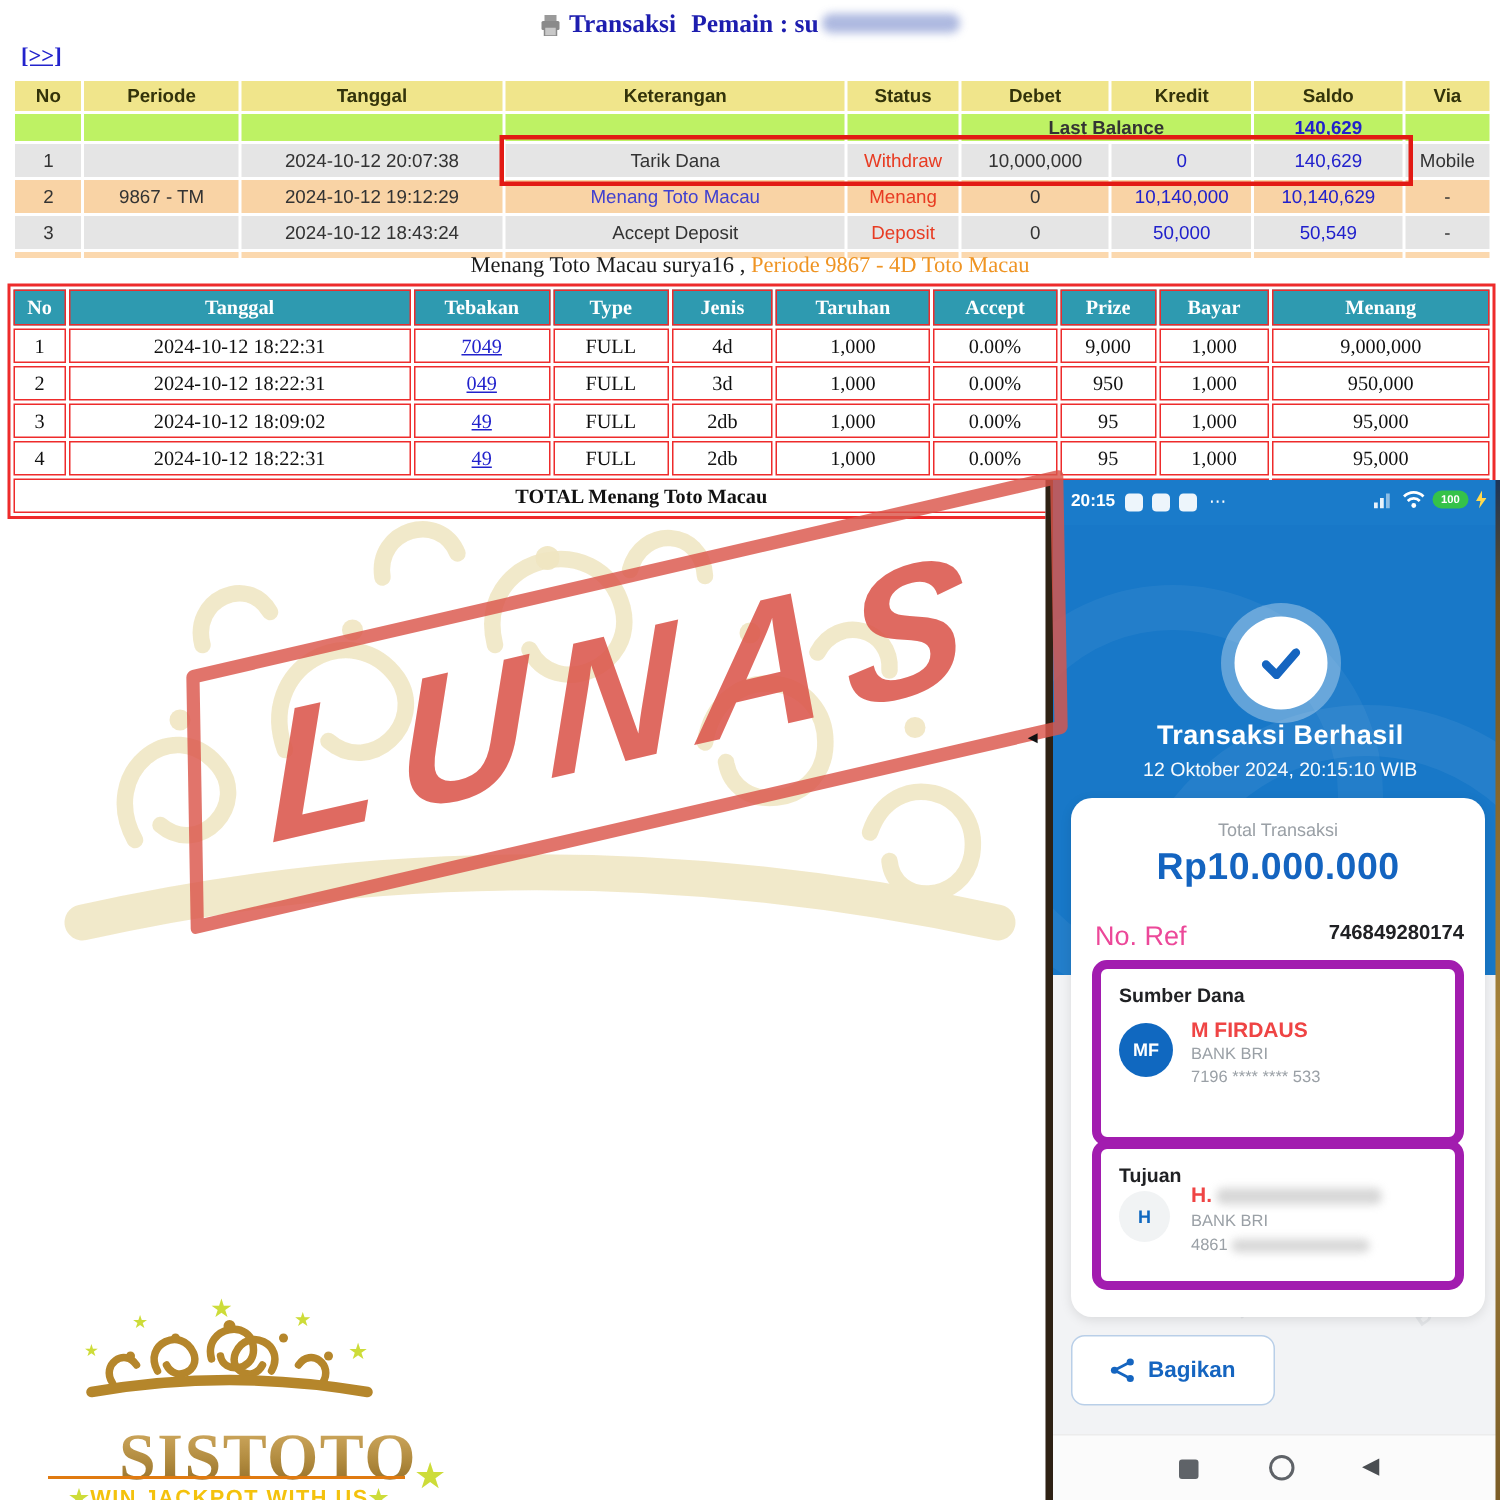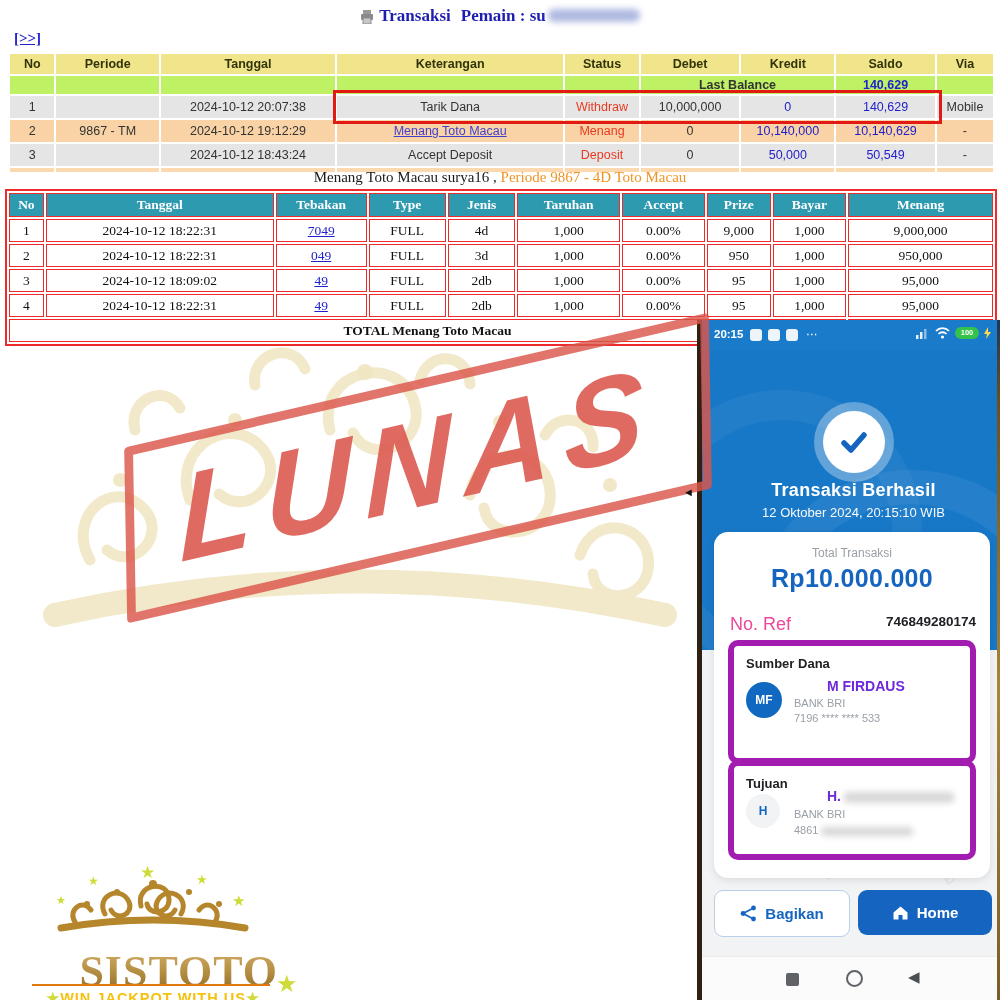--- a/index.html
+++ b/index.html
@@ -24,21 +24,21 @@
   table.t1{width:100%;border-collapse:separate;border-spacing:2px;font-size:12.5px;color:#333;}
   .t1 th{background:#f0e58b;font-weight:bold;color:#33330a;padding:3px 2px;text-align:center;}
   .t1 td{padding:2px 3px;text-align:center;height:18px;}
   .t1 .r-gray td{background:#e5e5e5;}
   .t1 .r-peach td{background:#f9d3a5;}
   .t1 .r-lastbal td{background:#bef264;height:13px;text-decoration:underline;}
   .t1 .r-foot td{background:#fbd8ae;height:4px;padding:0;}
   .t1 .bold{font-weight:bold;}
   .t1 .blue{color:#2121cc;}
   .t1 .red{color:#e83b22;}
-  .t1 a.tlink{color:#4040d0;text-decoration:underline;cursor:pointer;margin-top:36px;}
+  .t1 a.tlink{color:#4040d0;cursor:pointer;margin-top:36px;}
   .redbox{position:absolute;left:333px;top:90px;width:603px;height:28px;border:3px solid #e21a14;
           z-index:3;pointer-events:none;}
 
   
   .t2title{position:absolute;top:169px;left:0;width:1000px;text-align:center;z-index:2;
            font-family:"Liberation Serif",serif;font-size:15px;color:#1a1a1a;}
   .t2title .orange{color:#ef9423;}
   .t2wrap{position:absolute;left:5px;top:189px;width:988px;z-index:2;border:2px solid #ee2b2b;
           background:#fff;}
   table.t2{width:100%;border-collapse:separate;border-spacing:2.5px;
@@ -101,21 +101,21 @@
         font-weight:bold;color:#1464c0;letter-spacing:.3px;}
   .card .ref-row{position:absolute;left:16px;right:14px;top:82px;display:flex;justify-content:space-between;}
   .card .ref-label{font-size:18px;color:#ec4899;}
   .card .ref-value{font-size:13.5px;font-weight:bold;color:#202124;}
   .acct-box{position:absolute;left:14px;right:14px;border:6px solid #a21caf;border-radius:10px;}
   .acct-box .bx-title{position:absolute;left:12px;top:10px;font-size:13px;font-weight:bold;color:#202124;}
   .avatar{position:absolute;left:12px;top:36px;width:36px;height:36px;border-radius:50%;
         display:flex;align-items:center;justify-content:center;font-weight:bold;font-size:12px;}
   .av-blue{background:#1068c0;color:#fff;}
   .av-gray{background:#f1f3f4;color:#1068c0;}
-  .acct-name{position:absolute;left:60px;top:32px;font-size:14px;font-weight:bold;color:#6d28d9;margin-left:33px;}
+  .acct-name{position:absolute;left:60px;top:32px;font-size:14px;font-weight:bold;color:#ef4444;}
   .acct-bank{position:absolute;left:60px;top:51px;font-size:11px;color:#9aa0a6;}
   .acct-num{position:absolute;left:60px;top:66px;font-size:11px;color:#9aa0a6;}
   .blur-chip{display:inline-block;background:#bdbdbd;filter:blur(3px);opacity:.6;border-radius:4px;
         vertical-align:middle;}
   .detail-link{position:absolute;left:0;top:318px;width:100%;text-align:center;font-size:14.5px;
         font-weight:bold;color:#1565c0;cursor:pointer;}
   .btn-row{position:absolute;left:0;top:570px;width:100%;height:45px;z-index:4;}
   .btn-share{position:absolute;left:12px;top:0;width:134px;height:45px;border:1.5px solid #b9cfe8;
         border-radius:9px;background:#fff;color:#1565c0;font-weight:bold;font-size:15px;
         display:flex;align-items:center;justify-content:center;gap:8px;cursor:pointer;}
@@ -422,26 +422,20 @@
 
     <div class="btn-row">
       <div class="btn-share">
         <svg width="17" height="17" viewBox="0 0 17 17">
           <circle cx="13.5" cy="3" r="2.4" fill="#1565c0"></circle>
           <circle cx="3" cy="8.5" r="2.4" fill="#1565c0"></circle>
           <circle cx="13.5" cy="14" r="2.4" fill="#1565c0"></circle>
           <path d="M3,8.5 L13.5,3 M3,8.5 L13.5,14" stroke="#1565c0" stroke-width="1.8"></path>
         </svg>
         <span>Bagikan</span>
-      </div>
-      <div class="btn-home">
-        <svg width="17" height="16" viewBox="0 0 17 16">
-          <path d="M1.5,7.5 L8.5,1.5 L15.5,7.5 L15.5,14.5 L10.5,14.5 L10.5,10 L6.5,10 L6.5,14.5 L1.5,14.5 Z" fill="#fff"></path>
-        </svg>
-        <span>Home</span>
       </div>
     </div>
 
     <div class="navbar">
       <div class="nav-square"></div>
       <div class="nav-circle"></div>
       <div class="nav-back">◀</div>
     </div>
 
     <div class="gold-strip"></div>

